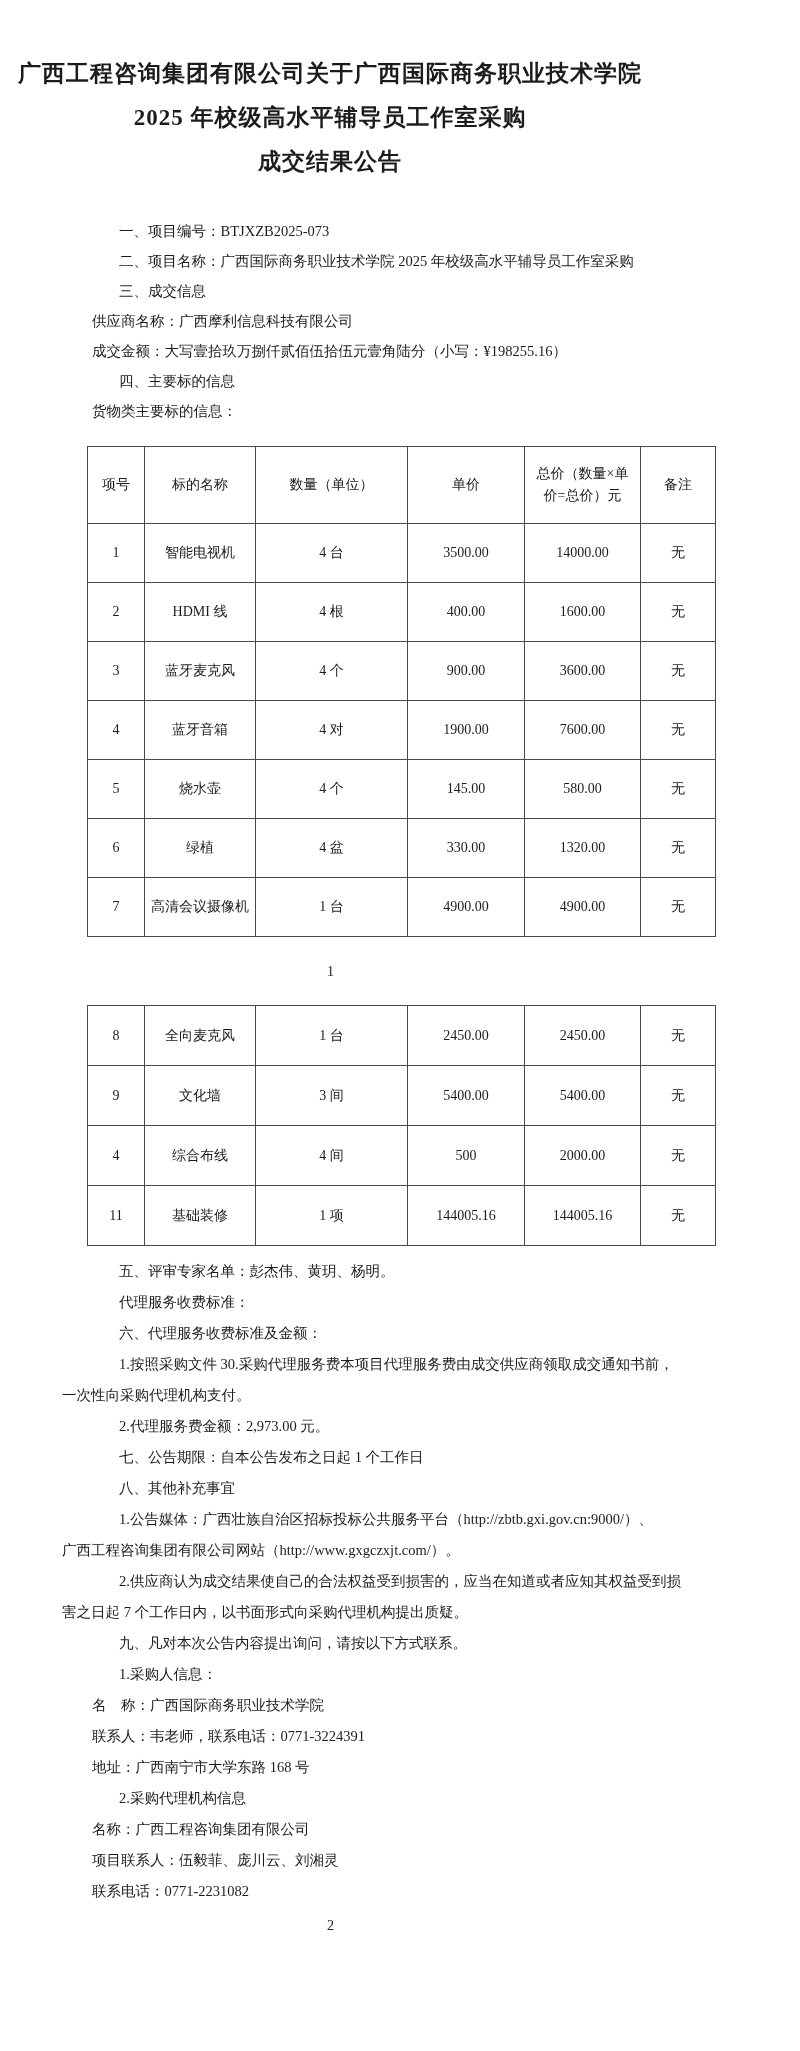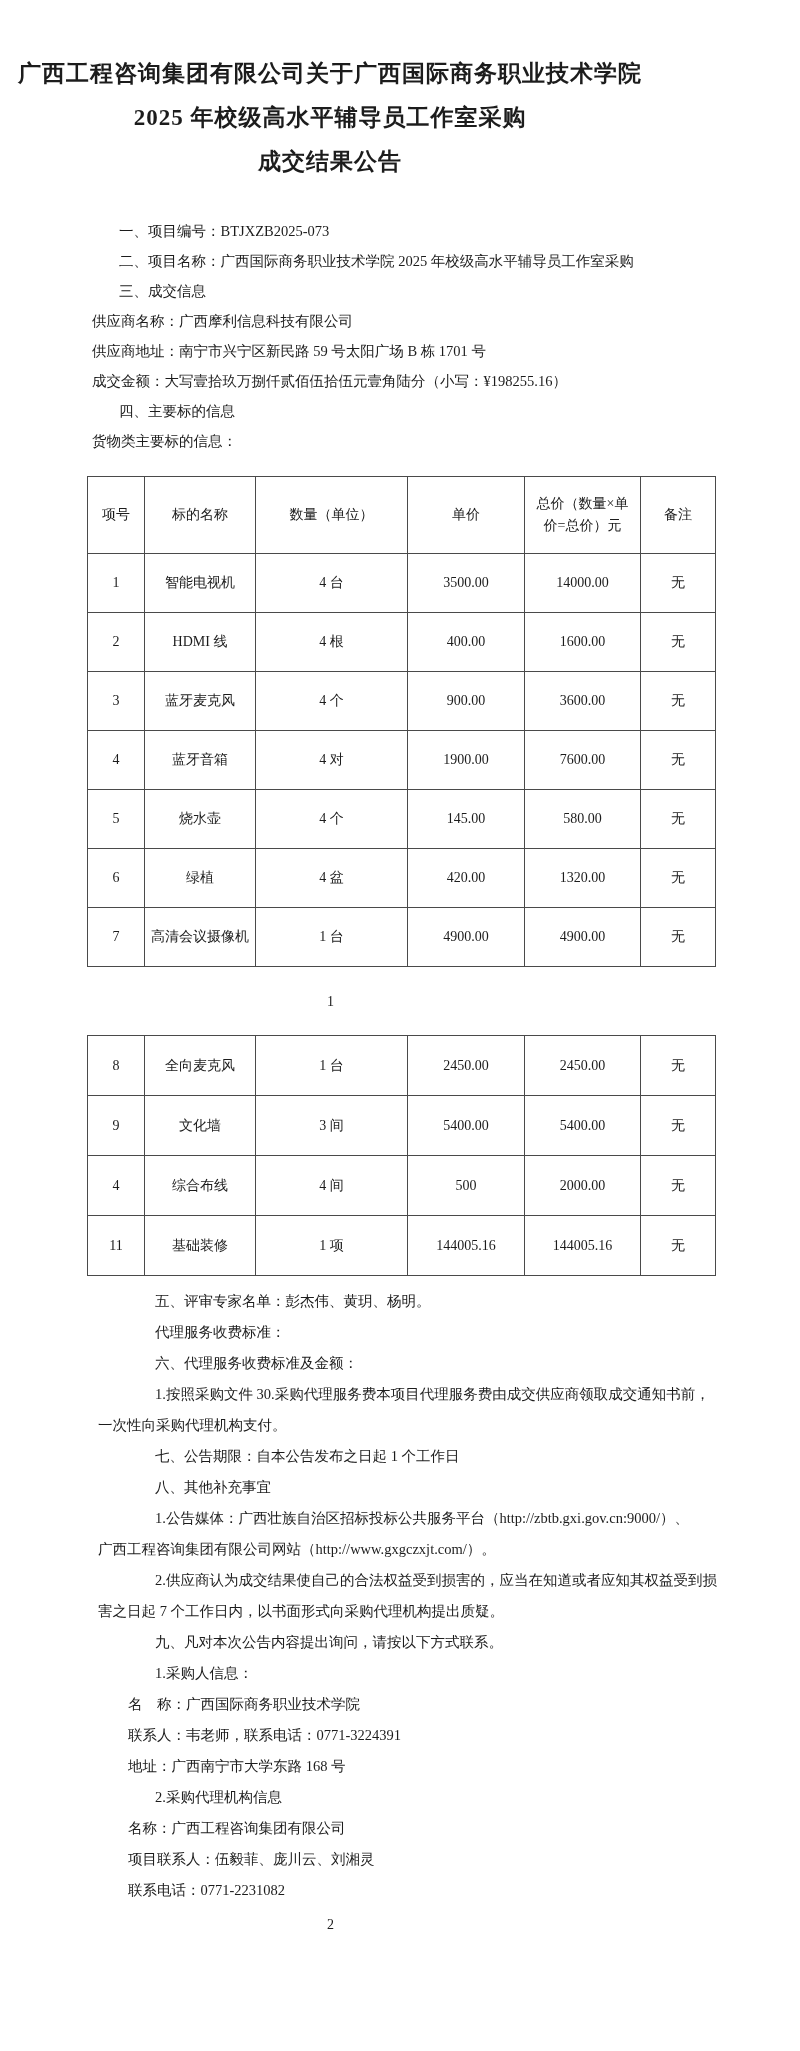--- a/index.html
+++ b/index.html
@@ -33,39 +33,38 @@
     white-space: normal;
   }
   th.total-col { padding: 16px 11px; line-height: 22px; font-family: Liberation Serif, serif; }
   thead tr { height: 68px; }
   .t1 tbody tr { height: 59px; }
   .t2 tbody tr { height: 60px; }
   .pgnum { font-size: 14px; line-height: 30px; padding-left: 265px; }
   .pgnum1 { margin-top: 20px; }
   .pgnum2 { margin-top: 4px; }
   .intro { margin-top: 32px; }
-  .closing { margin-top: 10px; margin-left: 36px; }
+  .closing { margin-top: 10px; }
 </style>
 </head>
 <body>
 
 <div class="page">
 
   <div class="title-block">
     <div class="title-line">广西工程咨询集团有限公司关于广西国际商务职业技术学院</div>
     <div class="title-line">2025 年校级高水平辅导员工作室采购</div>
     <div class="title-line">成交结果公告</div>
   </div>
 
   <div class="lines intro">
       <p class="ind2">一、项目编号：BTJXZB2025-073</p>
       <p class="ind2">二、项目名称：广西国际商务职业技术学院 2025 年校级高水平辅导员工作室采购</p>
       <p class="ind2">三、成交信息</p>
       <p class="ind1">供应商名称：广西摩利信息科技有限公司</p>
-      <p class="ind1">供应商地址：南宁市兴宁区新民路 59 号太阳广场 B 栋 1701 号</p>
       <p class="ind1">成交金额：大写壹拾玖万捌仟贰佰伍拾伍元壹角陆分（小写：¥198255.16）</p>
       <p class="ind2">四、主要标的信息</p>
       <p class="ind1">货物类主要标的信息：</p>
     </div>
 
   <table class="t1">
     <colgroup>
       <col style="width:57px">
         <col style="width:111px">
         <col style="width:152px">
@@ -121,21 +120,21 @@
         <td>烧水壶</td>
         <td>4 个</td>
         <td>145.00</td>
         <td>580.00</td>
         <td>无</td>
       </tr>
         <tr>
         <td>6</td>
         <td>绿植</td>
         <td>4 盆</td>
-        <td>420.00</td>
+        <td>330.00</td>
         <td>1320.00</td>
         <td>无</td>
       </tr>
         <tr>
         <td>7</td>
         <td>高清会议摄像机</td>
         <td>1 台</td>
         <td>4900.00</td>
         <td>4900.00</td>
         <td>无</td>
@@ -189,20 +188,21 @@
       </tr>
       </tbody>
   </table>
 
   <div class="lines closing">
       <p class="ind2">五、评审专家名单：彭杰伟、黄玥、杨明。</p>
       <p class="ind2">代理服务收费标准：</p>
       <p class="ind2">六、代理服务收费标准及金额：</p>
       <p class="ind2">1.按照采购文件 30.采购代理服务费本项目代理服务费由成交供应商领取成交通知书前，</p>
       <p class="ind0">一次性向采购代理机构支付。</p>
+      <p class="ind2">2.代理服务费金额：2,973.00 元。</p>
       <p class="ind2">七、公告期限：自本公告发布之日起 1 个工作日</p>
       <p class="ind2">八、其他补充事宜</p>
       <p class="ind2">1.公告媒体：广西壮族自治区招标投标公共服务平台（http://zbtb.gxi.gov.cn:9000/）、</p>
       <p class="ind0">广西工程咨询集团有限公司网站（http://www.gxgczxjt.com/）。</p>
       <p class="ind2">2.供应商认为成交结果使自己的合法权益受到损害的，应当在知道或者应知其权益受到损</p>
       <p class="ind0">害之日起 7 个工作日内，以书面形式向采购代理机构提出质疑。</p>
       <p class="ind2">九、凡对本次公告内容提出询问，请按以下方式联系。</p>
       <p class="ind2">1.采购人信息：</p>
       <p class="ind1">名　称：广西国际商务职业技术学院</p>
       <p class="ind1">联系人：韦老师，联系电话：0771-3224391</p>

